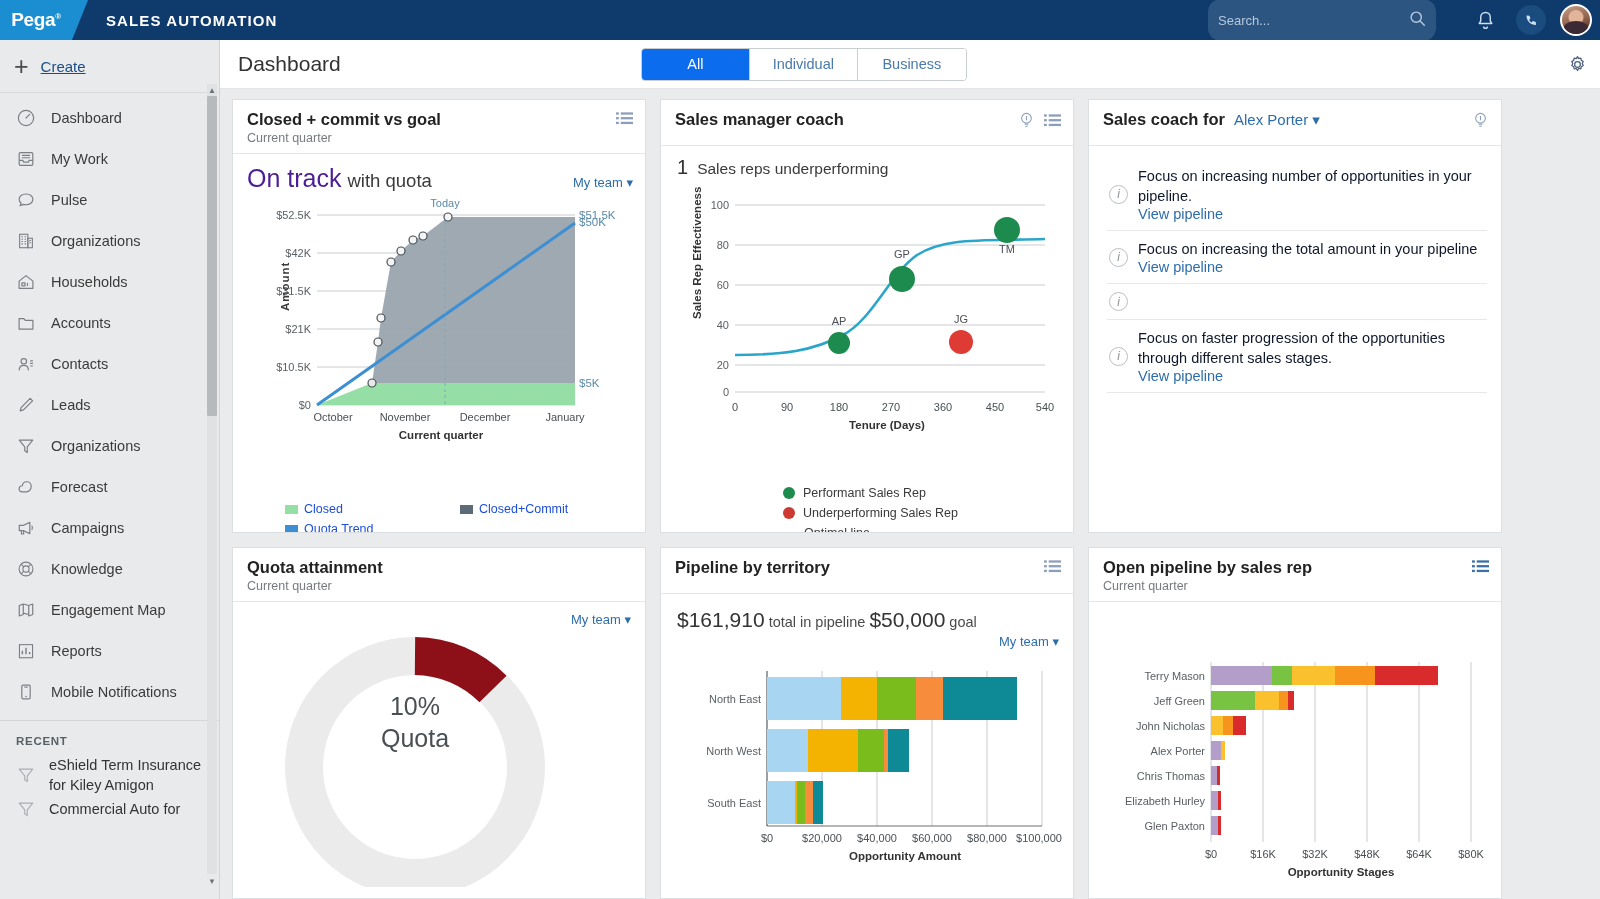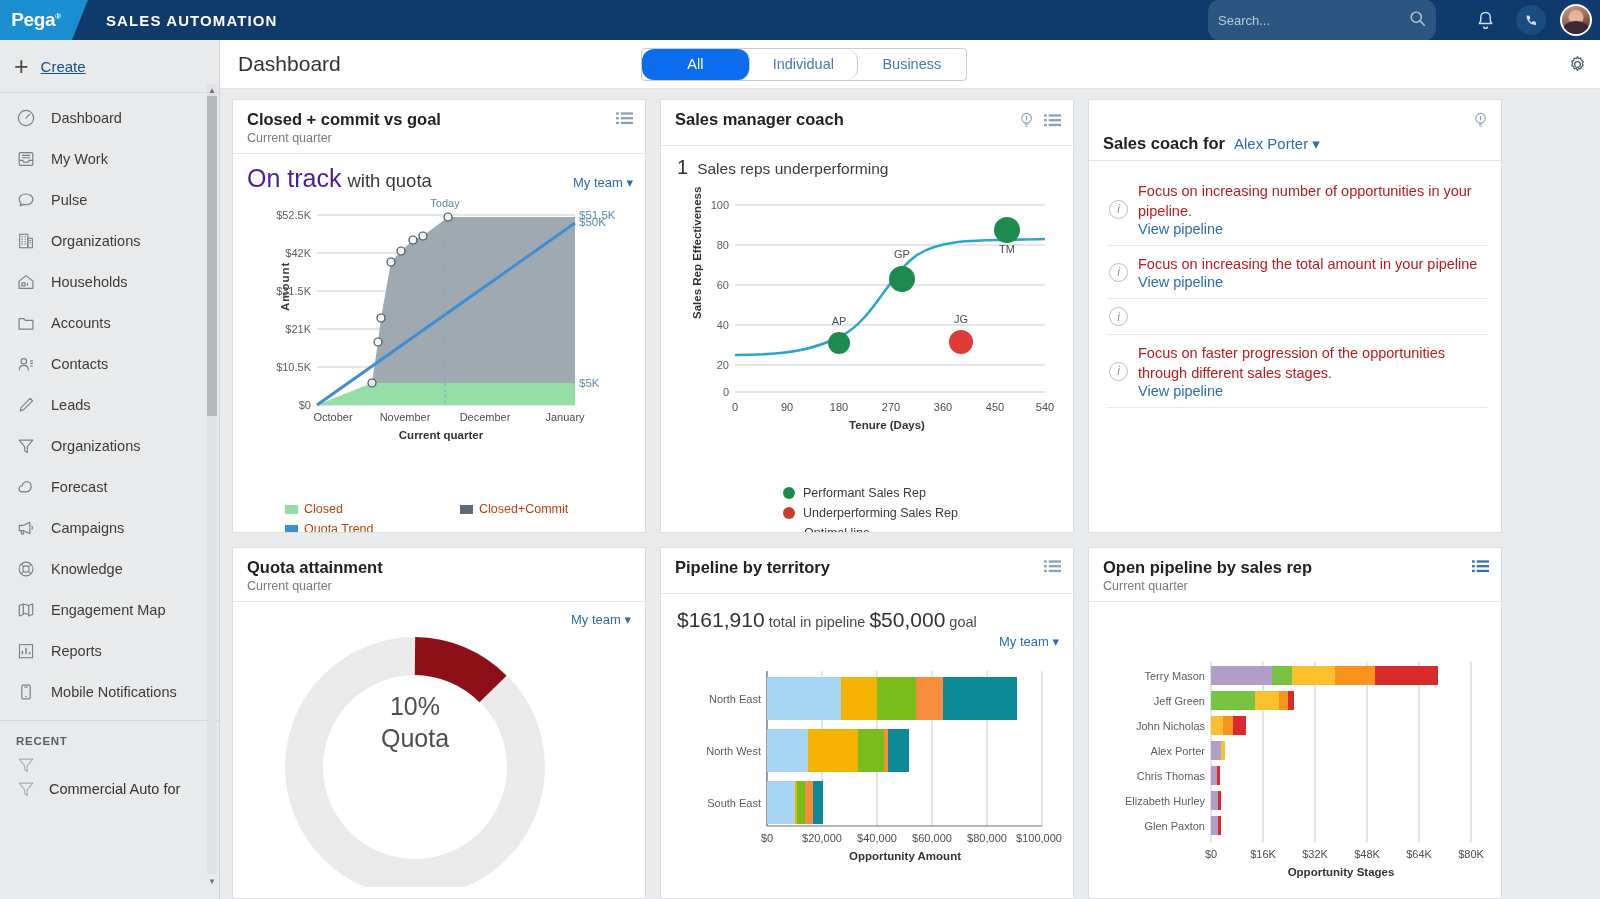--- a/index.html
+++ b/index.html
@@ -131,21 +131,21 @@
     padding: 0 12px 0 18px; border-bottom: 1px solid #e3e5e7;
   }
   .page-title { font-size: 21px; color: #333; }
   .seg {
     display: flex; margin: 0 auto; border: 1px solid #c9ccd0; border-radius: 4px;
     overflow: hidden; height: 33px; background:#fff;
   }
   .seg-btn {
     padding: 0 22px; display: flex; align-items: center; justify-content: center;
     font-size: 14.5px; color: #4a79ad; cursor: pointer; background: #fff;
-    border-right: 1px solid #c9ccd0; min-width: 108px; border-radius: 12px;
+    border-right: 1px solid #c9ccd0; min-width: 108px;
   }
   .seg-btn:last-child { border-right: none; }
   .seg-btn.active { background: #0b6ded; color: #fff; }
   .gear { margin-left: auto; color: #4a5d78; cursor: pointer; display:flex; }
 
   .content {
     flex: 1; background: #e9ebed; padding: 10px 12px 0 12px;
     display: flex; flex-wrap: wrap; gap: 14px; align-content: flex-start;
     overflow: hidden;
   }
@@ -155,21 +155,21 @@
   }
   .card.r1 { height: 434px; }
   .card.r2 { height: 352px; }
   .card-hd {
     min-height: 46px; border-bottom: 1px solid #e4e6e9;
     display: flex; align-items: flex-start; padding: 9px 12px 7px 14px;
   }
   .card-hd.sub { min-height: 54px; }
   .card-hd-txt { display: flex; flex-direction: column; }
   .card-title { font-size: 16.5px; font-weight: bold; color: #222; line-height: 20px;}
-  .card-title-row { display:flex; align-items:baseline; gap:9px;margin-top:24px; }
+  .card-title-row { display:flex; align-items:baseline; gap:9px; }
   .card-sub { font-size: 12.5px; color: #767b80; margin-top: 2px; }
   .hd-actions { margin-left: auto; display: flex; gap: 9px; align-items: center; padding-top:2px;}
   .hd-ico { cursor: pointer; color: #7d8fa8; display:flex; }
   .link-drop { color: #2d6daa; font-size: 15px; cursor: pointer; font-weight:normal;}
   .card-body { flex: 1; position: relative; padding: 8px 10px 0 12px; overflow:hidden;}
 
   .status-row { display: flex; align-items: baseline; padding: 2px 2px 0 2px; }
   .status-on { color: #4c1d95; font-size: 25px; }
   .status-rest { color: #3a3a3a; font-size: 18.5px; margin-left: 6px;}
   .myteam { margin-left: auto; color: #2d6daa; font-size: 13px; cursor: pointer; }
@@ -183,29 +183,29 @@
   .coach-item {
     display: flex; gap: 10px; padding: 8px 4px 8px 2px;
     border-bottom: 1px solid #e6e8ea; align-items: center;
   }
   .coach-item:last-child { border-bottom: 1px solid #e6e8ea; }
   .info-ico {
     width: 19px; height: 19px; border-radius: 50%; border: 1px solid #bcbfc2;
     color: #8c9195; font-size: 12px; display: flex; align-items: center;
     justify-content: center; flex: 0 0 19px; font-style: italic;
   }
-  .coach-txt { font-size: 14.5px; color: #b91c1c; line-height: 20px; }
+  .coach-txt { font-size: 14.5px; color: #0f172a; line-height: 20px; }
   .coach-link { color: #2d6daa; font-size: 14.5px; cursor: pointer; display:block;}
 
   .pipeline-total { padding: 6px 2px 0 4px; font-size: 14.5px; color:#4a4a4a; }
   .pipeline-total b { font-size: 21px; color:#333; font-weight: normal; }
   .right-link-row { display:flex; padding: 2px 4px 0 0; }
 
   svg text { font-family: "Liberation Sans", sans-serif; }
-  .legend-row { display:flex; flex-wrap:wrap; padding: 2px 0 0 40px; font-size:12.5px; color:#c2410c;}
+  .legend-row { display:flex; flex-wrap:wrap; padding: 2px 0 0 40px; font-size:12.5px; color:#1d4ed8;}
   .legend-i { display:flex; align-items:center; gap:6px; width:50%; padding:3px 0;}
   .lg-sw { width:13px; height:9px; }
   .legend-c { display:flex; flex-direction:column; align-items:flex-start; padding-left:110px; font-size:12.5px; color:#3a3a3a;}
   .legend-c .legend-i { width:auto; gap:8px; }
   .lg-dot { width:12px; height:12px; border-radius:50%; }
 </style>
 </head>
 <body>
 
 <div class="topbar">
@@ -400,20 +400,21 @@
 
       <div class="sep"></div>
       <div class="recent-hd">RECENT</div>
 
       <div class="recent-item">
         <span class="nav-ico">
             <svg viewBox="0 0 22 22" fill="none" stroke="currentColor" stroke-width="1.3">
               <path d="M3.6 4.6h14.8l-6 7.4v6.2l-2.8-2v-4.2l-6-7.4z" stroke-linejoin="round"></path>
             </svg>
           </span>
+        <span class="recent-txt">eShield Term Insurance for Kiley Amigon</span>
       </div>
       <div class="recent-item">
         <span class="nav-ico">
             <svg viewBox="0 0 22 22" fill="none" stroke="currentColor" stroke-width="1.3">
               <path d="M3.6 4.6h14.8l-6 7.4v6.2l-2.8-2v-4.2l-6-7.4z" stroke-linejoin="round"></path>
             </svg>
           </span>
         <span class="recent-txt">Commercial Auto for</span>
       </div>
     </div>

